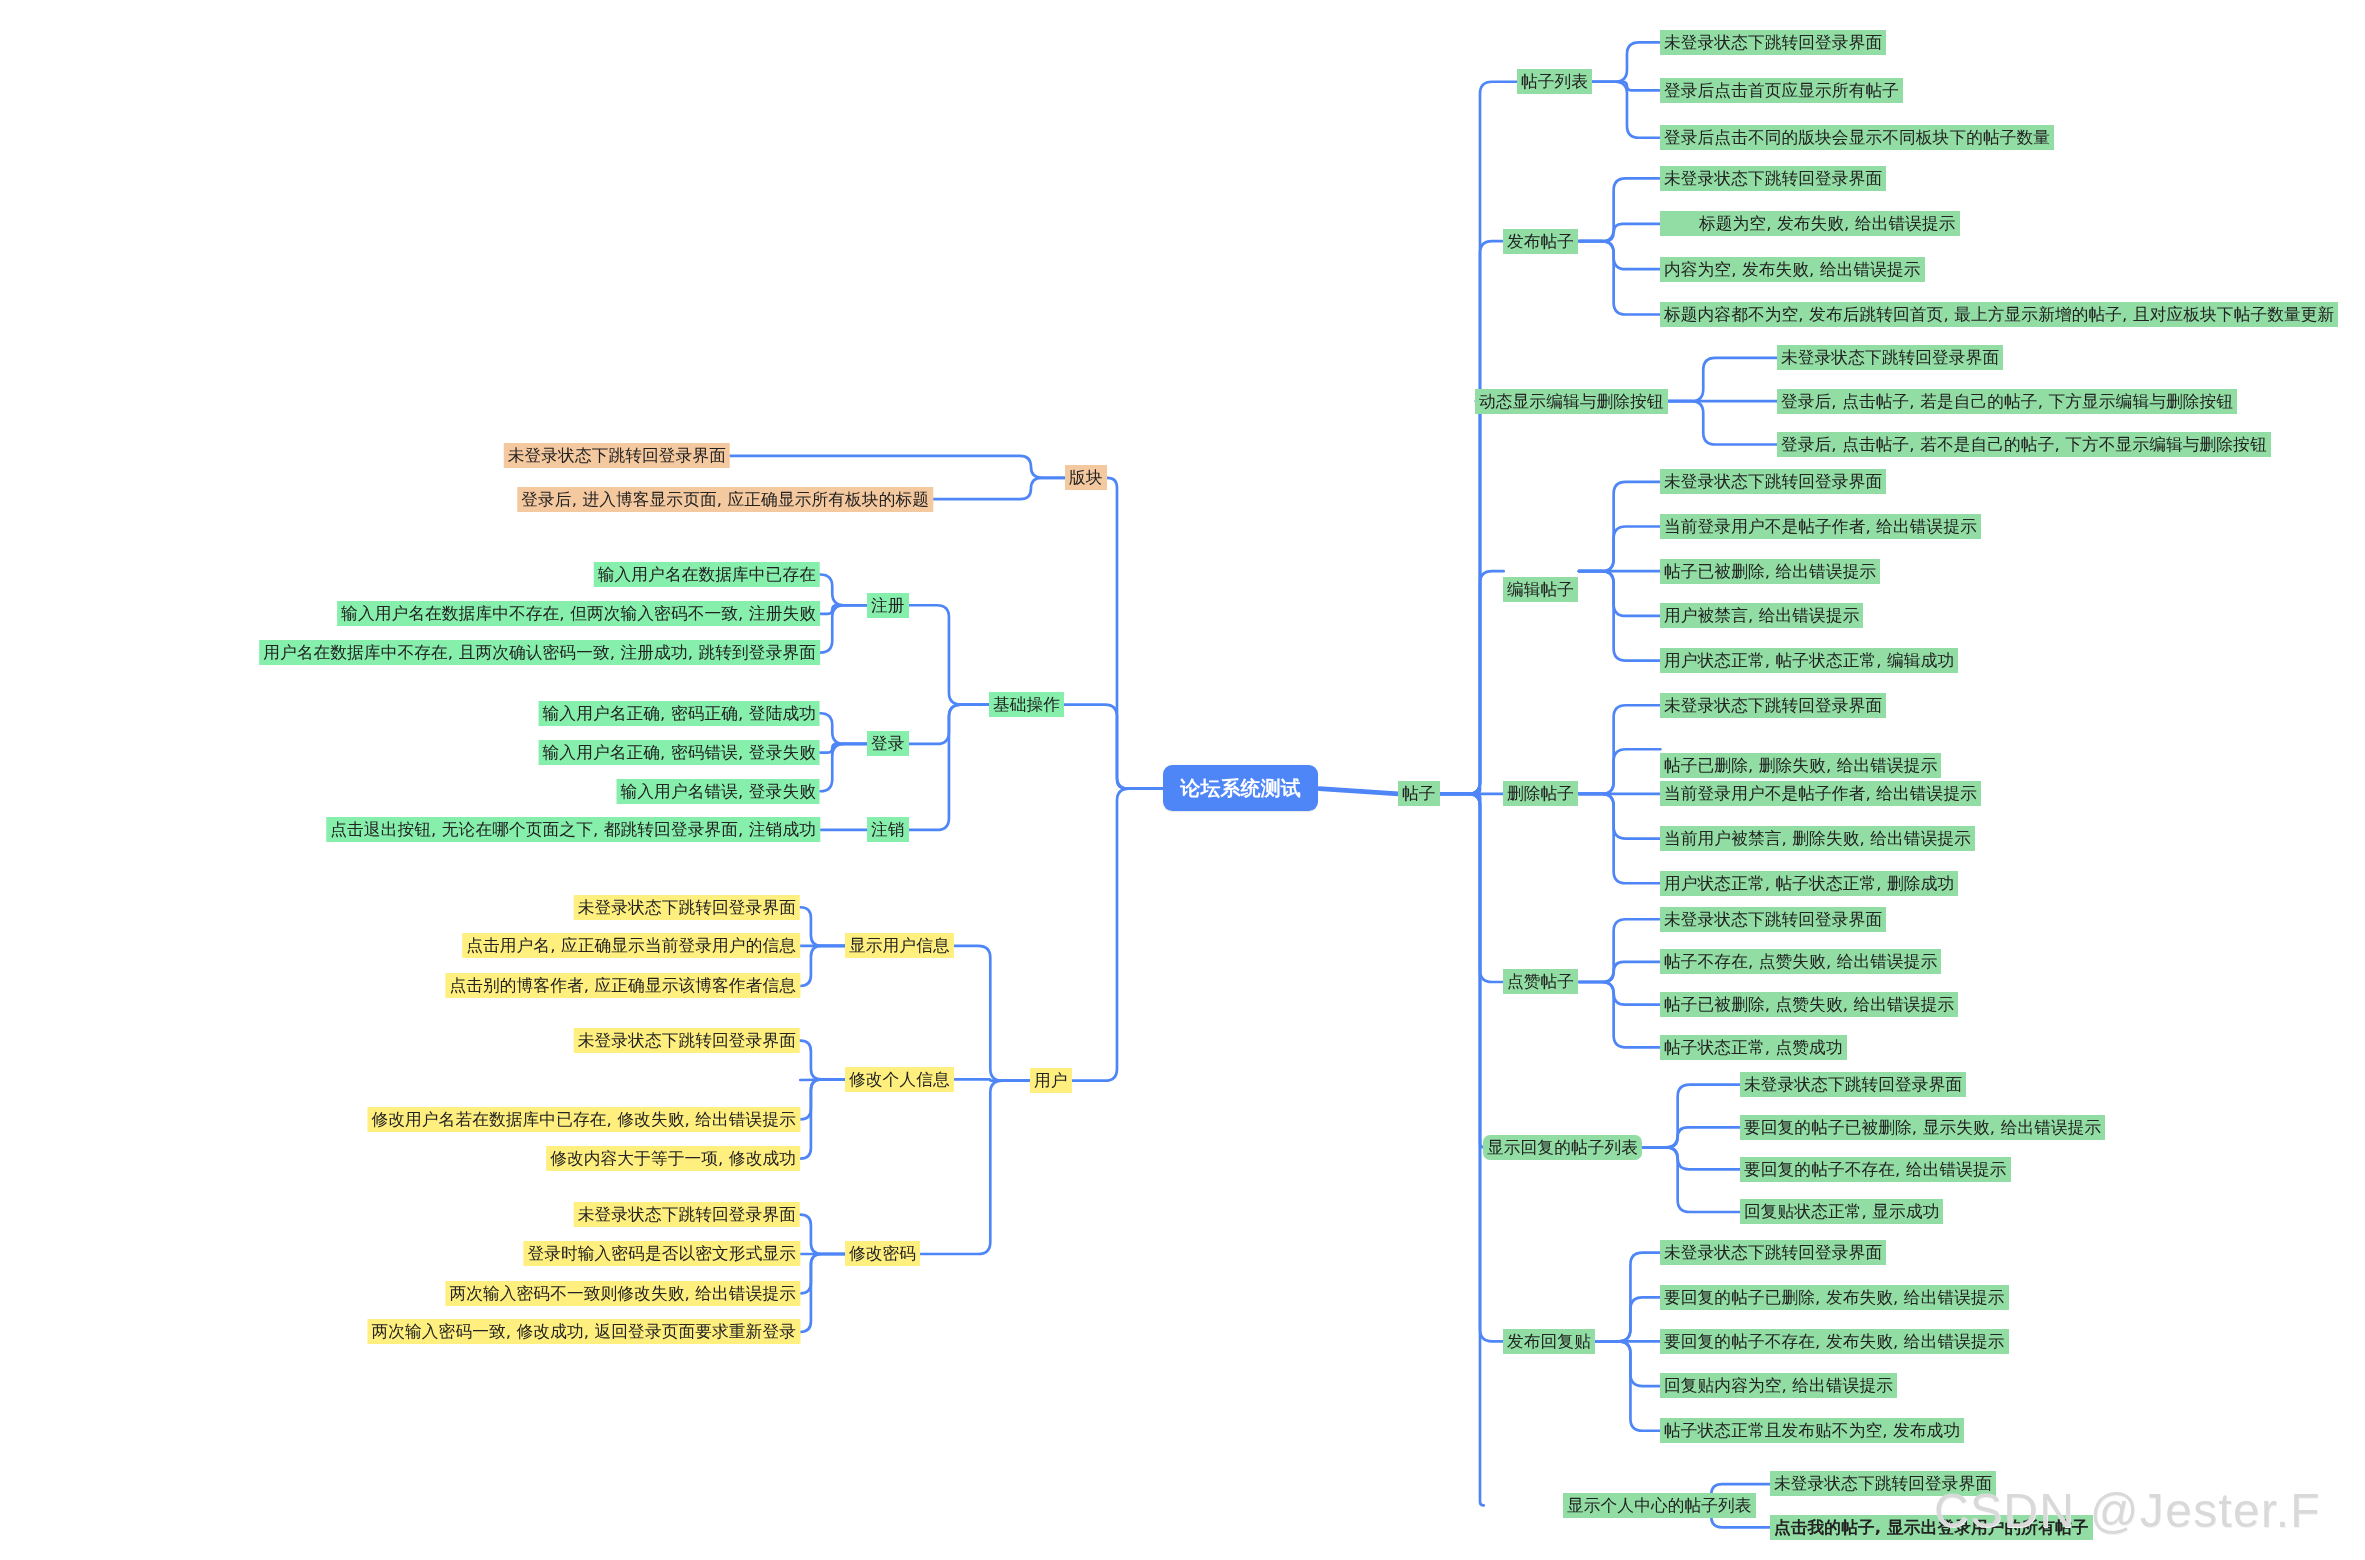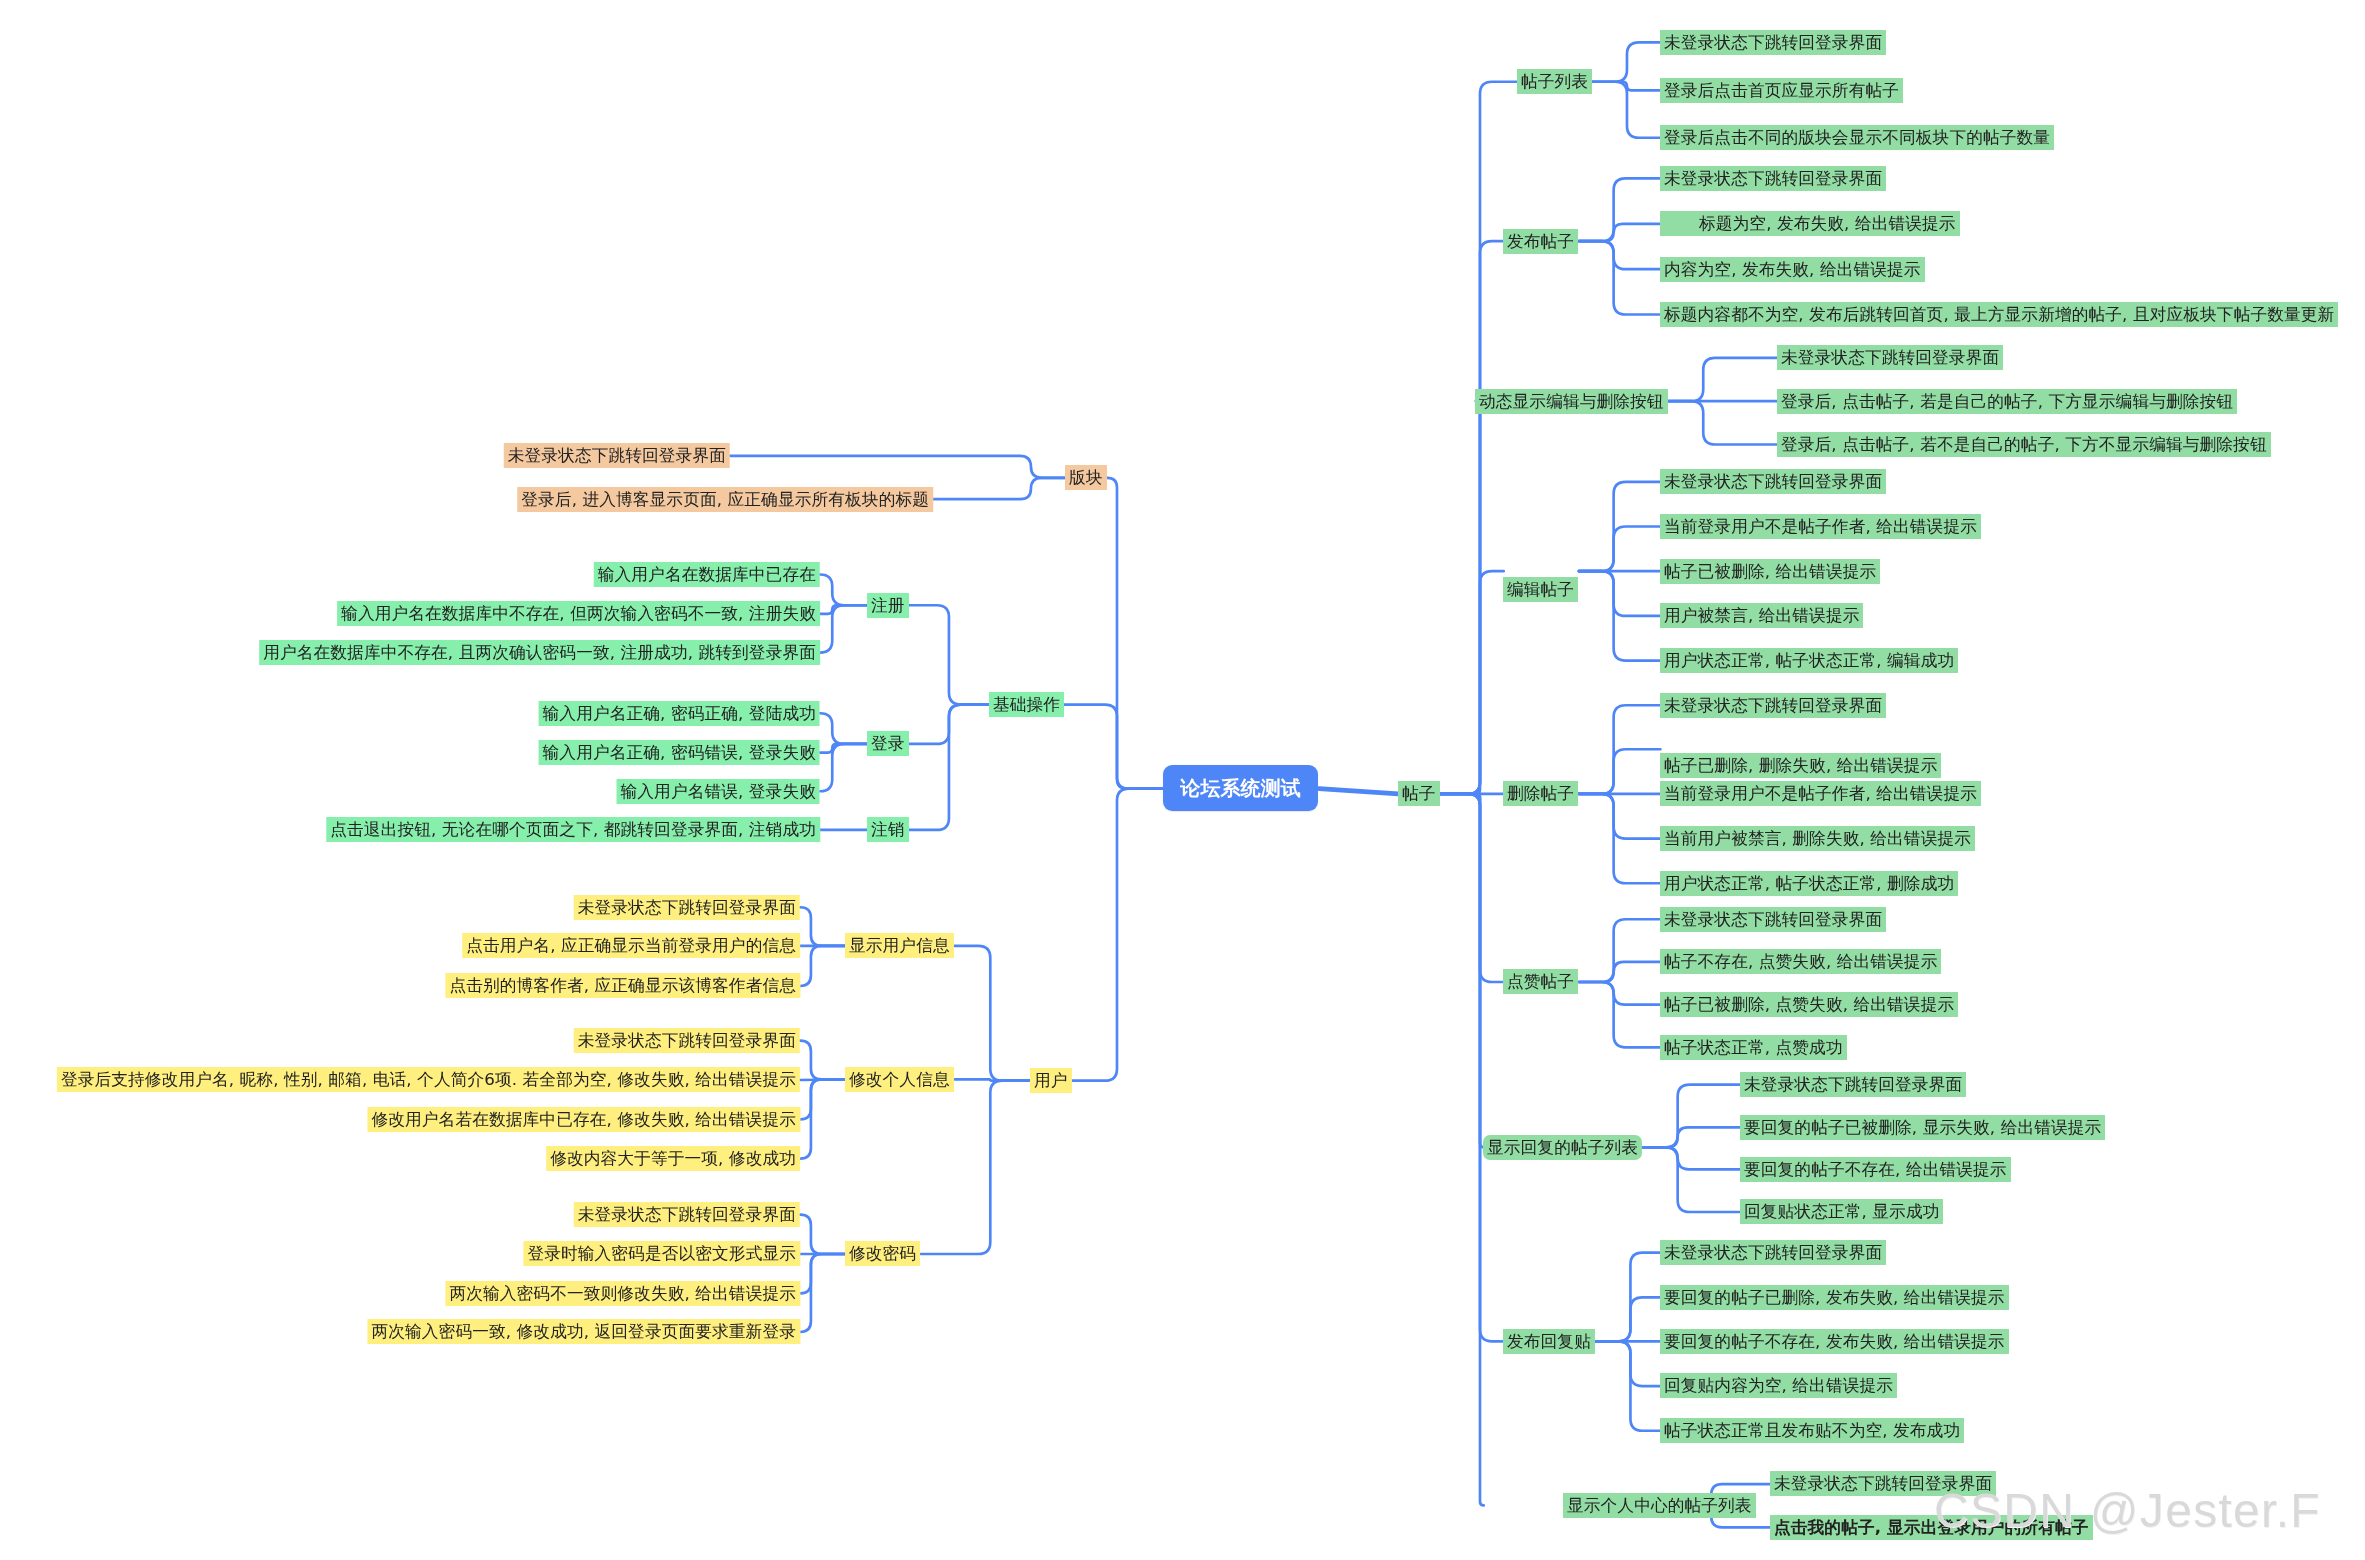--- a/index.html
+++ b/index.html
@@ -181,21 +181,20 @@
 
   <div class="node hl-yellow align-left" style="left:1030px; top:1068px;">用户</div>
 
   <div class="node hl-yellow align-left" style="left:845px; top:933px;">显示用户信息</div>
   <div class="node hl-yellow align-right" style="left:800px; top:895px; transform:translateX(-100%);">未登录状态下跳转回登录界面</div>
   <div class="node hl-yellow align-right" style="left:800px; top:933px; transform:translateX(-100%);">点击用户名, 应正确显示当前登录用户的信息</div>
   <div class="node hl-yellow align-right" style="left:800px; top:973px; transform:translateX(-100%);">点击别的博客作者, 应正确显示该博客作者信息</div>
 
   <div class="node hl-yellow align-left" style="left:845px; top:1067px;">修改个人信息</div>
   <div class="node hl-yellow align-right" style="left:800px; top:1028px; transform:translateX(-100%);">未登录状态下跳转回登录界面</div>
-  <div class="node hl-yellow align-right" style="left:800px; top:1067px; transform:translateX(-100%);">登录后支持修改用户名, 昵称, 性别, 邮箱, 电话, 个人简介6项. 若全部为空, 修改失败, 给出错误提示</div>
   <div class="node hl-yellow align-right" style="left:800px; top:1107px; transform:translateX(-100%);">修改用户名若在数据库中已存在, 修改失败, 给出错误提示</div>
   <div class="node hl-yellow align-right" style="left:800px; top:1146px; transform:translateX(-100%);">修改内容大于等于一项, 修改成功</div>
 
   <div class="node hl-yellow align-left" style="left:845px; top:1241px;">修改密码</div>
   <div class="node hl-yellow align-right" style="left:800px; top:1202px; transform:translateX(-100%);">未登录状态下跳转回登录界面</div>
   <div class="node hl-yellow align-right" style="left:800px; top:1241px; transform:translateX(-100%);">登录时输入密码是否以密文形式显示</div>
   <div class="node hl-yellow align-right" style="left:800px; top:1281px; transform:translateX(-100%);">两次输入密码不一致则修改失败, 给出错误提示</div>
   <div class="node hl-yellow align-right" style="left:800px; top:1319px; transform:translateX(-100%);">两次输入密码一致, 修改成功, 返回登录页面要求重新登录</div>
 
   <div class="node hl-green align-left" style="left:1398px; top:781px;">帖子</div>

